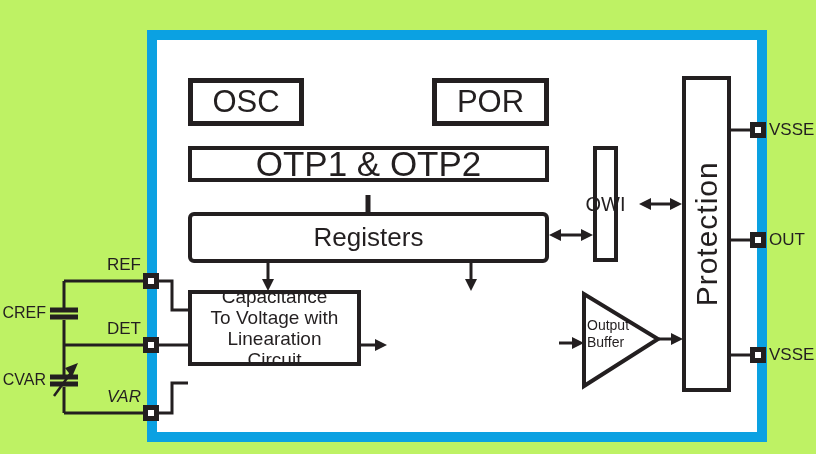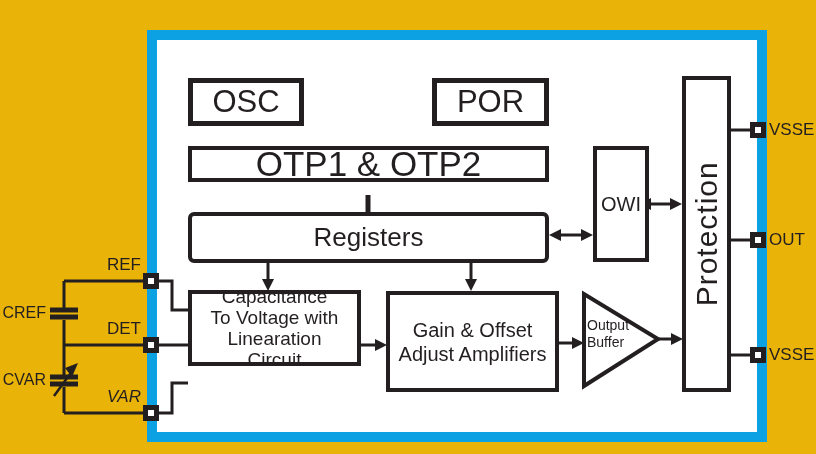--- a/index.html
+++ b/index.html
@@ -1,35 +1,35 @@
 <!DOCTYPE html>
 <html><head>
 <meta charset="utf-8">
 <style>
   html,body{margin:0;padding:0;background:#ffffff;}
   .canvas{
-    position:relative;width:816px;height:454px;background:#eab308;
+    position:relative;width:816px;height:454px;background:#bef264;
     font-family:"Liberation Sans",sans-serif;color:#231f20;overflow:hidden;
   }
   .frame{
     position:absolute;left:147px;top:30px;width:620px;height:412px;
     border:10px solid #0ba1e2;box-sizing:border-box;z-index:0;background:#fff;
   }
   .wires{position:absolute;left:0;top:0;z-index:1;}
   .block{
     position:absolute;box-sizing:border-box;background:#ffffff;
     border:4px solid #231f20;display:flex;align-items:center;justify-content:center;
     text-align:center;z-index:2;line-height:1.12;
   }
   .multiline{white-space:pre-line;}
   .b-osc{left:188px;top:78px;width:116px;height:48px;font-size:31px;border-width:5px;}
   .b-por{left:432px;top:78px;width:117px;height:48px;font-size:31px;border-width:5px;}
   .b-otp{left:188px;top:146px;width:361px;height:36px;font-size:35px;}
   .b-reg{left:188px;top:212px;width:361px;height:51px;font-size:26px;border-radius:6px;}
-  .b-owi{left:593px;top:146px;width:56px;height:116px;font-size:20px;}
+  .b-owi{left:593px;top:146px;width:25px;height:116px;font-size:20px;}
   .b-prot{left:682px;top:76px;width:49px;height:316px;font-size:30px;}
   .b-prot .vtext{transform:rotate(-90deg);white-space:nowrap;letter-spacing:1px;}
   .b-c2v{left:188px;top:290px;width:173px;height:76px;font-size:19px;line-height:21px;}
   .b-gain{left:386px;top:291px;width:173px;height:101px;font-size:20px;line-height:24px;}
   .buf-label{
     position:absolute;left:587px;top:317px;width:62px;z-index:2;
     font-size:14px;line-height:17px;text-align:left;white-space:pre-line;
   }
   .pin{
     position:absolute;width:6px;height:6px;background:#ffffff;
@@ -136,24 +136,20 @@
   </div>
   <div class="block b-prot">
     <span class="vtext">Protection</span>
   </div>
   <div class="block b-c2v">
     <span class="multiline">Capacitance
 To Voltage with
 Linearation
 Circuit</span>
   </div>
-  <div class="block b-gain">
-    <span class="multiline">Gain &amp; Offset
-Adjust Amplifiers</span>
-  </div>
   <div class="buf-label">Output
 Buffer</div>
 
   <div class="pin" style="left:143px;top:273px;"></div>
   <div class="pin" style="left:143px;top:337px;"></div>
   <div class="pin" style="left:143px;top:405px;"></div>
   <div class="pin" style="left:750px;top:122px;"></div>
   <div class="pin" style="left:750px;top:232px;"></div>
   <div class="pin" style="left:750px;top:347px;"></div>
 

